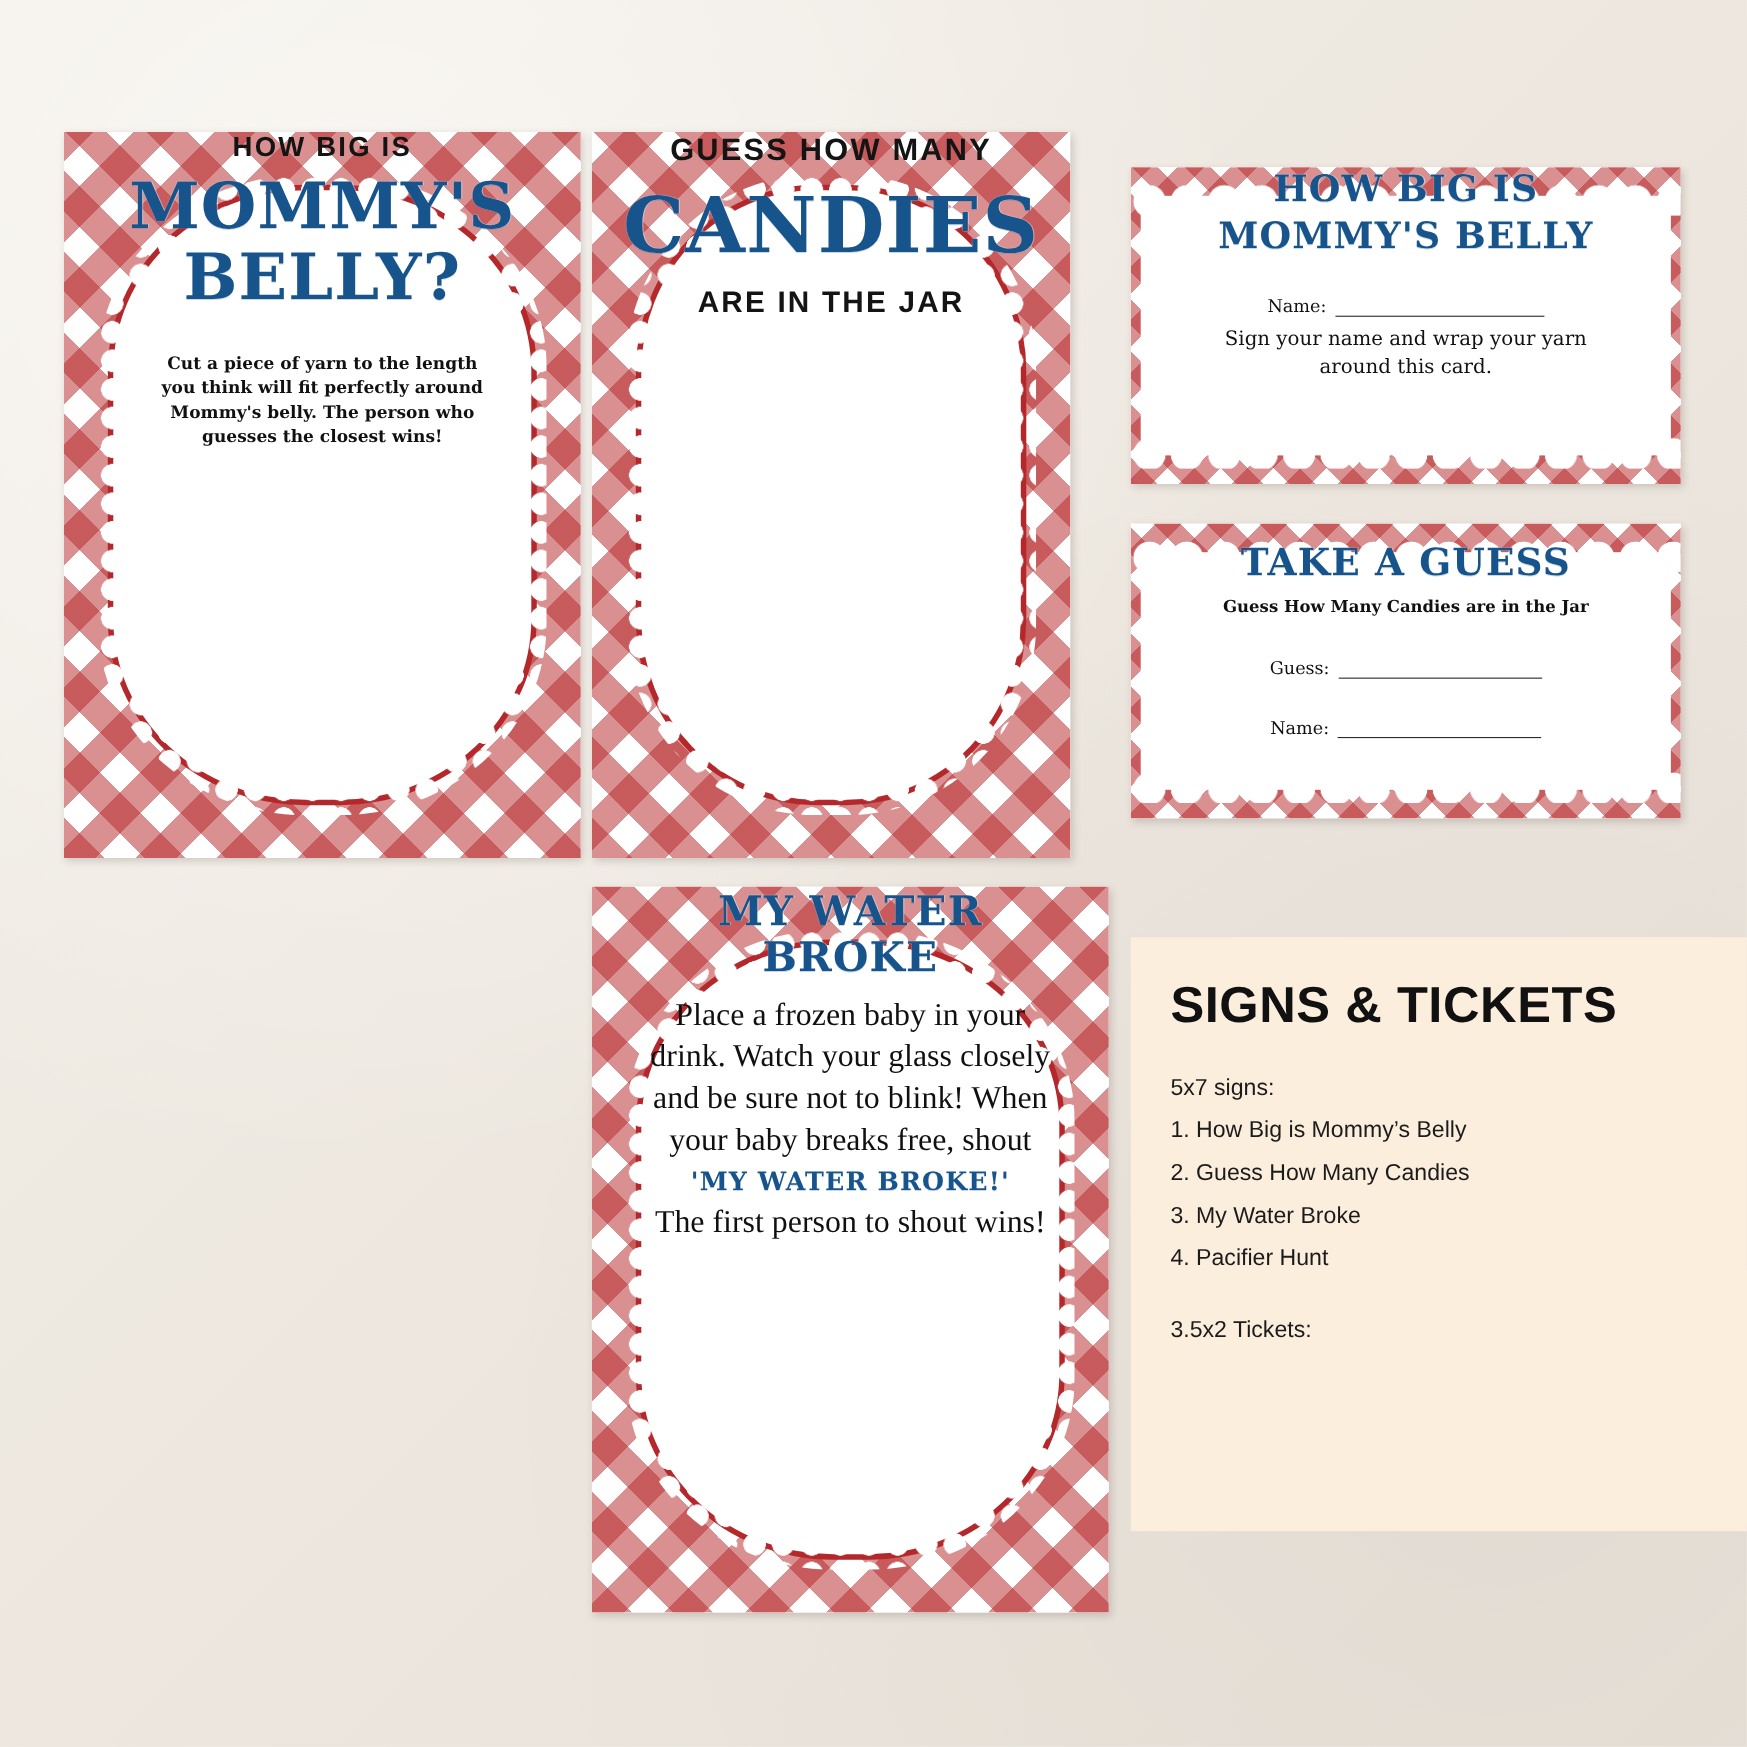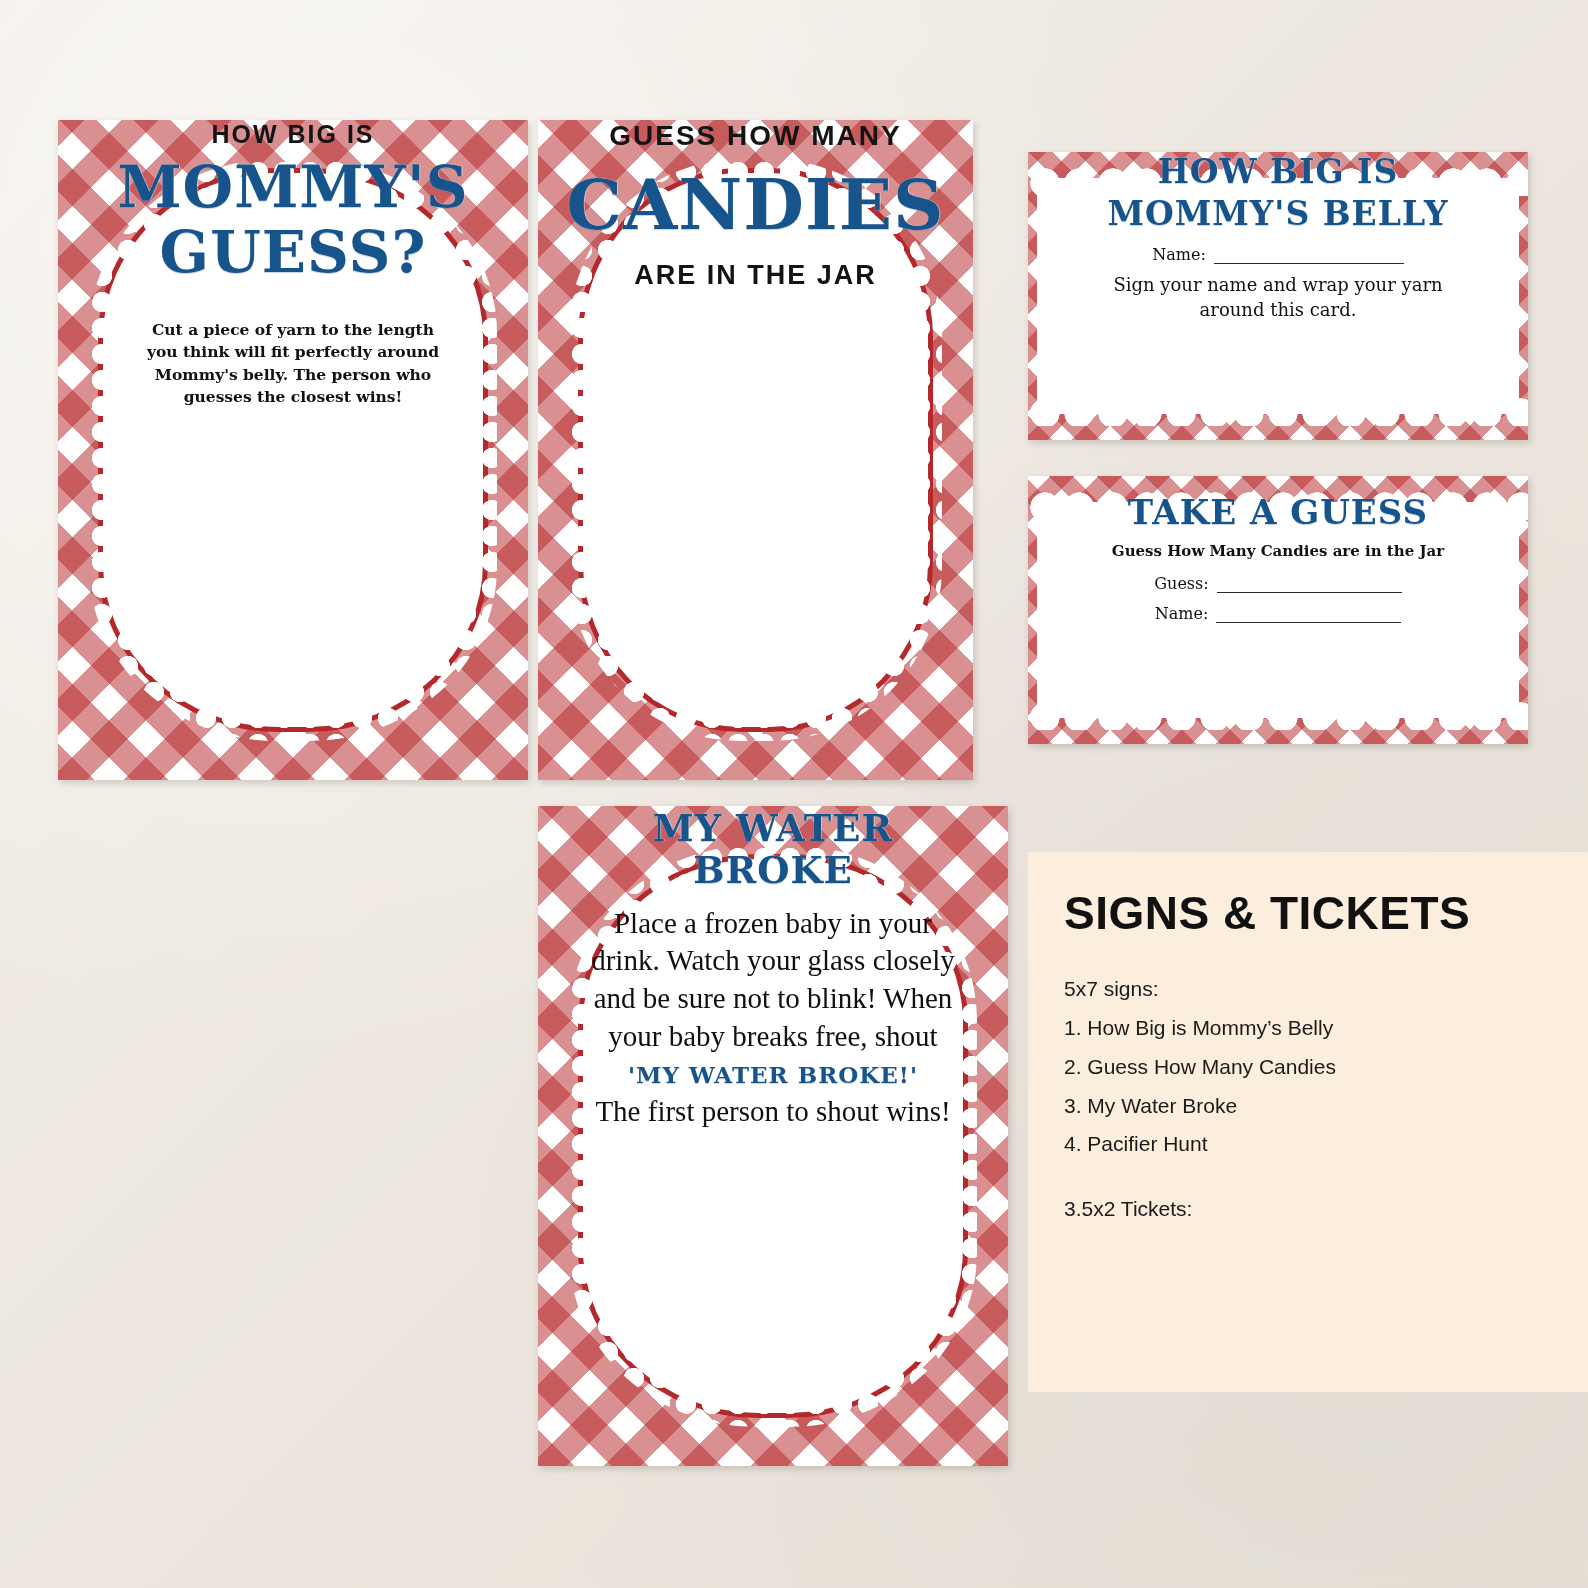--- a/index.html
+++ b/index.html
@@ -163,20 +163,21 @@
     margin-bottom: 10px;
   }
   .name-row {
     display: flex;
     align-items: flex-end;
     justify-content: center;
     gap: 8px;
     font-family: "DejaVu Serif", serif;
     font-size: 16px;
     color: #111;
+    margin-top: 24px;
   }
   .rule {
     display: inline-block;
     border-bottom: 1.5px solid #2a2a2a;
     height: 1px;
   }
   #ticket-belly .sub {
     font-family: "DejaVu Serif", serif;
     font-size: 18px;
     line-height: 1.4;
@@ -267,21 +268,21 @@
 
 <div class="stage">
 
   <div class="card" id="card-belly">
     <div class="gingham"></div>
     <div class="scallop" style="left:40px; top:48px; right:40px; bottom:48px;"></div>
     <div class="bumps" style="position:absolute;left:31px;top:39px;right:31px;bottom:39px;"></div>
     <div class="content">
       <div class="black-sans line-small">HOW BIG IS</div>
       <div class="blue-slab big1">MOMMY'S</div>
-      <div class="blue-slab big2">GUESS?</div>
+      <div class="blue-slab big2">BELLY?</div>
       <div class="para">Cut a piece of yarn to the length you think will fit perfectly around Mommy's belly. The person who guesses the closest wins!</div>
     </div>
   </div>
 
   <div class="card" id="card-candies">
     <div class="gingham"></div>
     <div class="scallop" style="left:40px; top:48px; right:40px; bottom:48px;"></div>
     <div class="bumps" style="position:absolute;left:31px;top:39px;right:31px;bottom:39px;"></div>
     <div class="content">
       <div class="black-sans top">GUESS HOW MANY</div>

